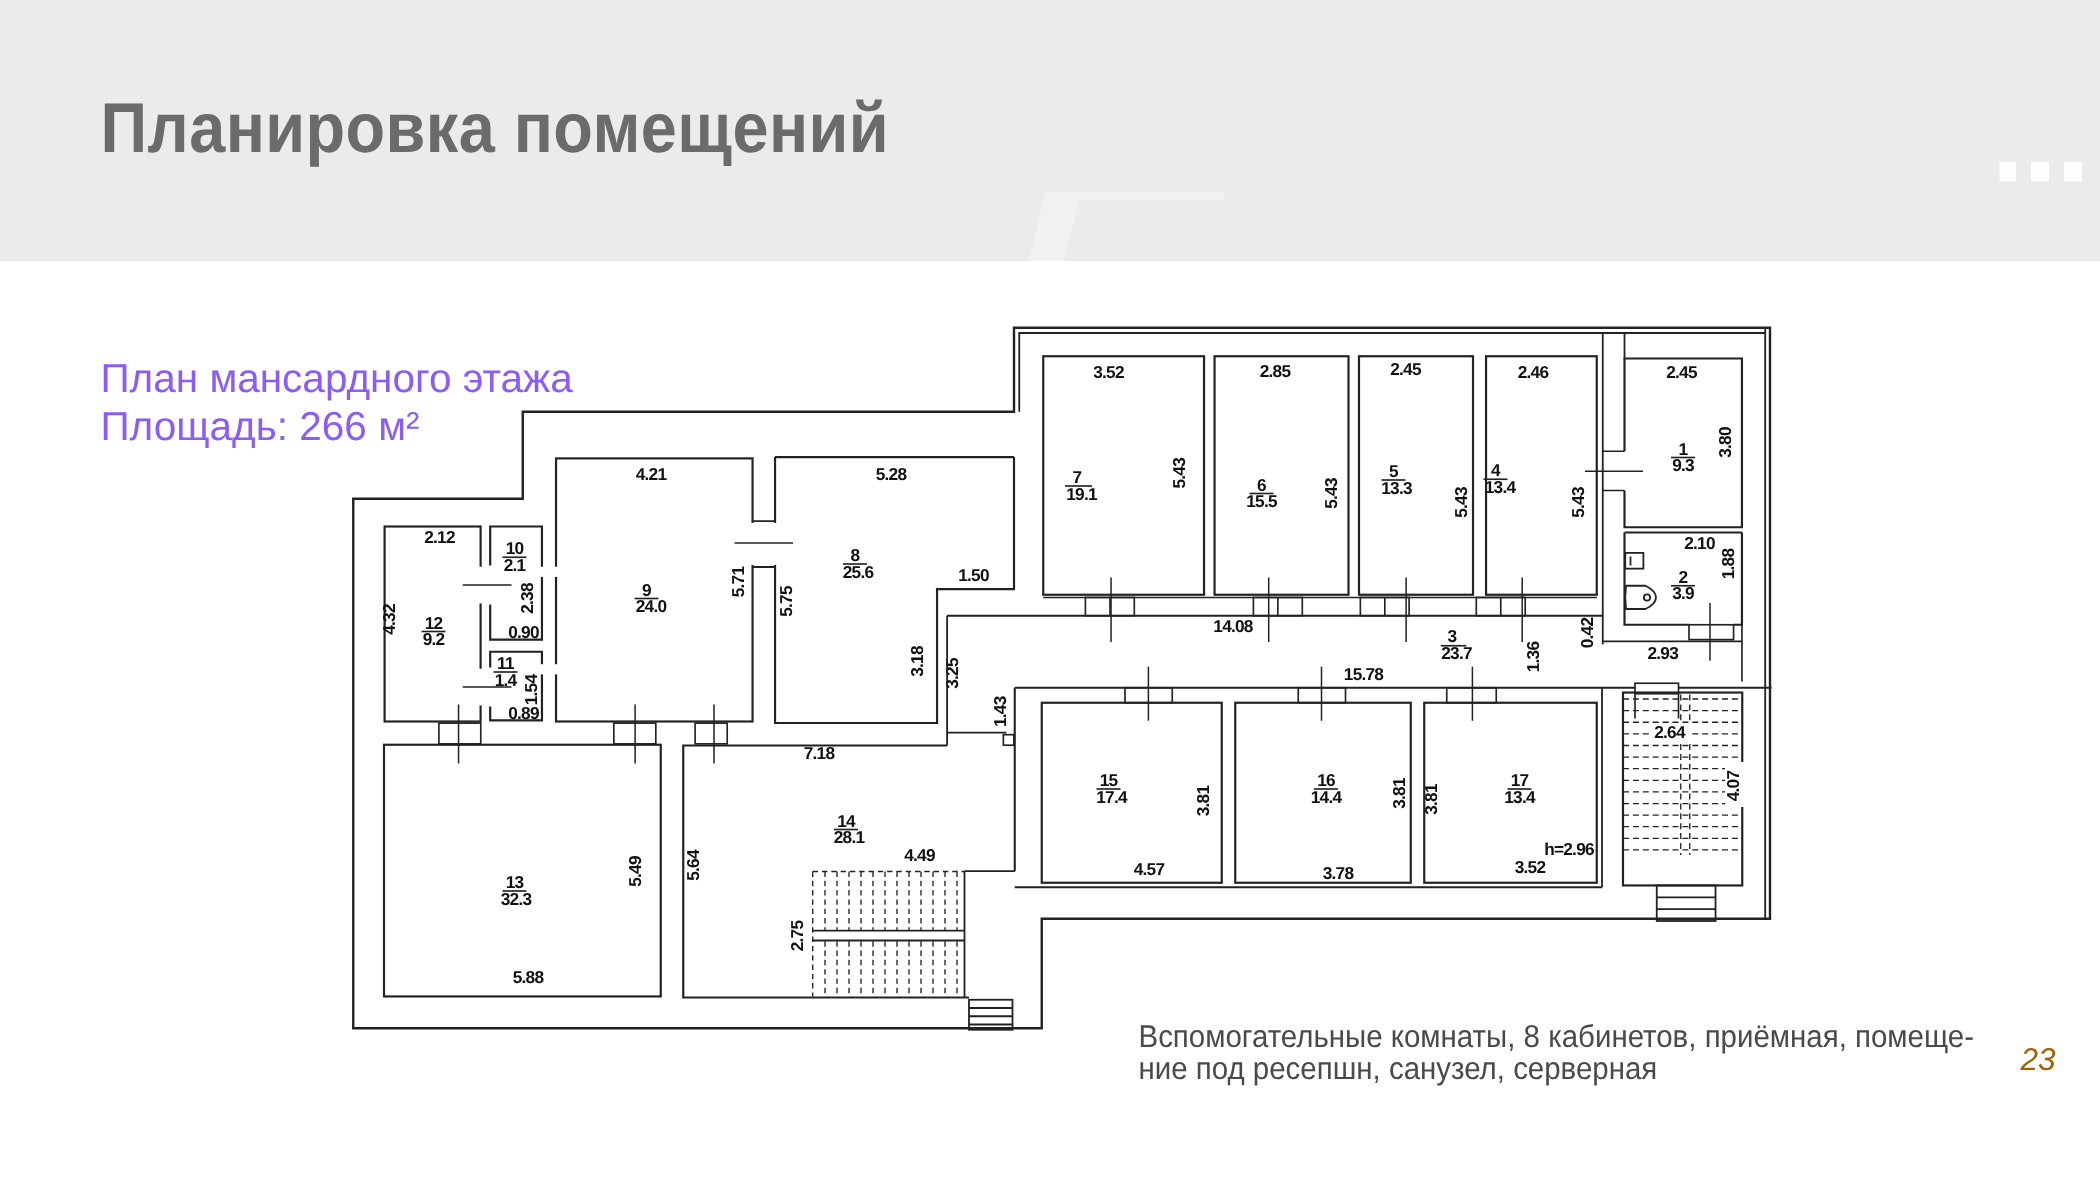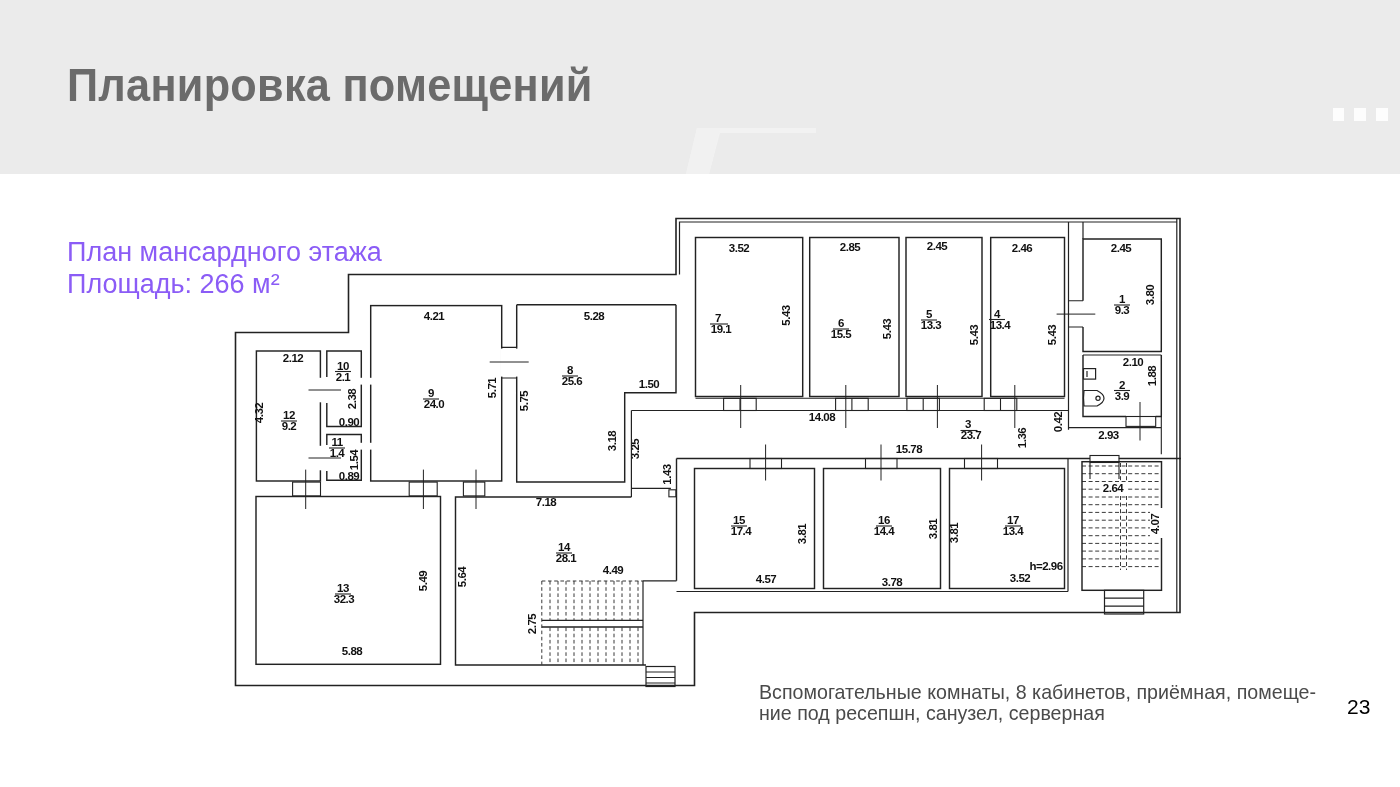--- a/index.html
+++ b/index.html
@@ -338,13 +338,13 @@
 
 <g stroke="#222" stroke-width="1.2">
 <rect x="646" y="666.5" width="29" height="20"></rect>
 <path d="M646,672 L675,672 M646,677.5 L675,677.5 M646,683 L675,683"></path>
 </g>
 </g>
 </svg>
 
 <div class="abs" style="left:759px;top:681px;font-size:21px;line-height:21.3px;color:#4a4a4a;white-space:nowrap;transform:scaleX(0.935);transform-origin:0 0;">Вспомогательные комнаты, 8 кабинетов, приёмная, помеще-<br>ние под ресепшн, санузел, серверная</div>
 
-<div class="abs" style="left:1347px;top:695px;font-size:21px;color:#000000;">23</div>
+<div class="abs" style="left:1347px;top:695px;font-size:21px;color:#a16207;font-style:italic;">23</div>
 
 </body></html>

